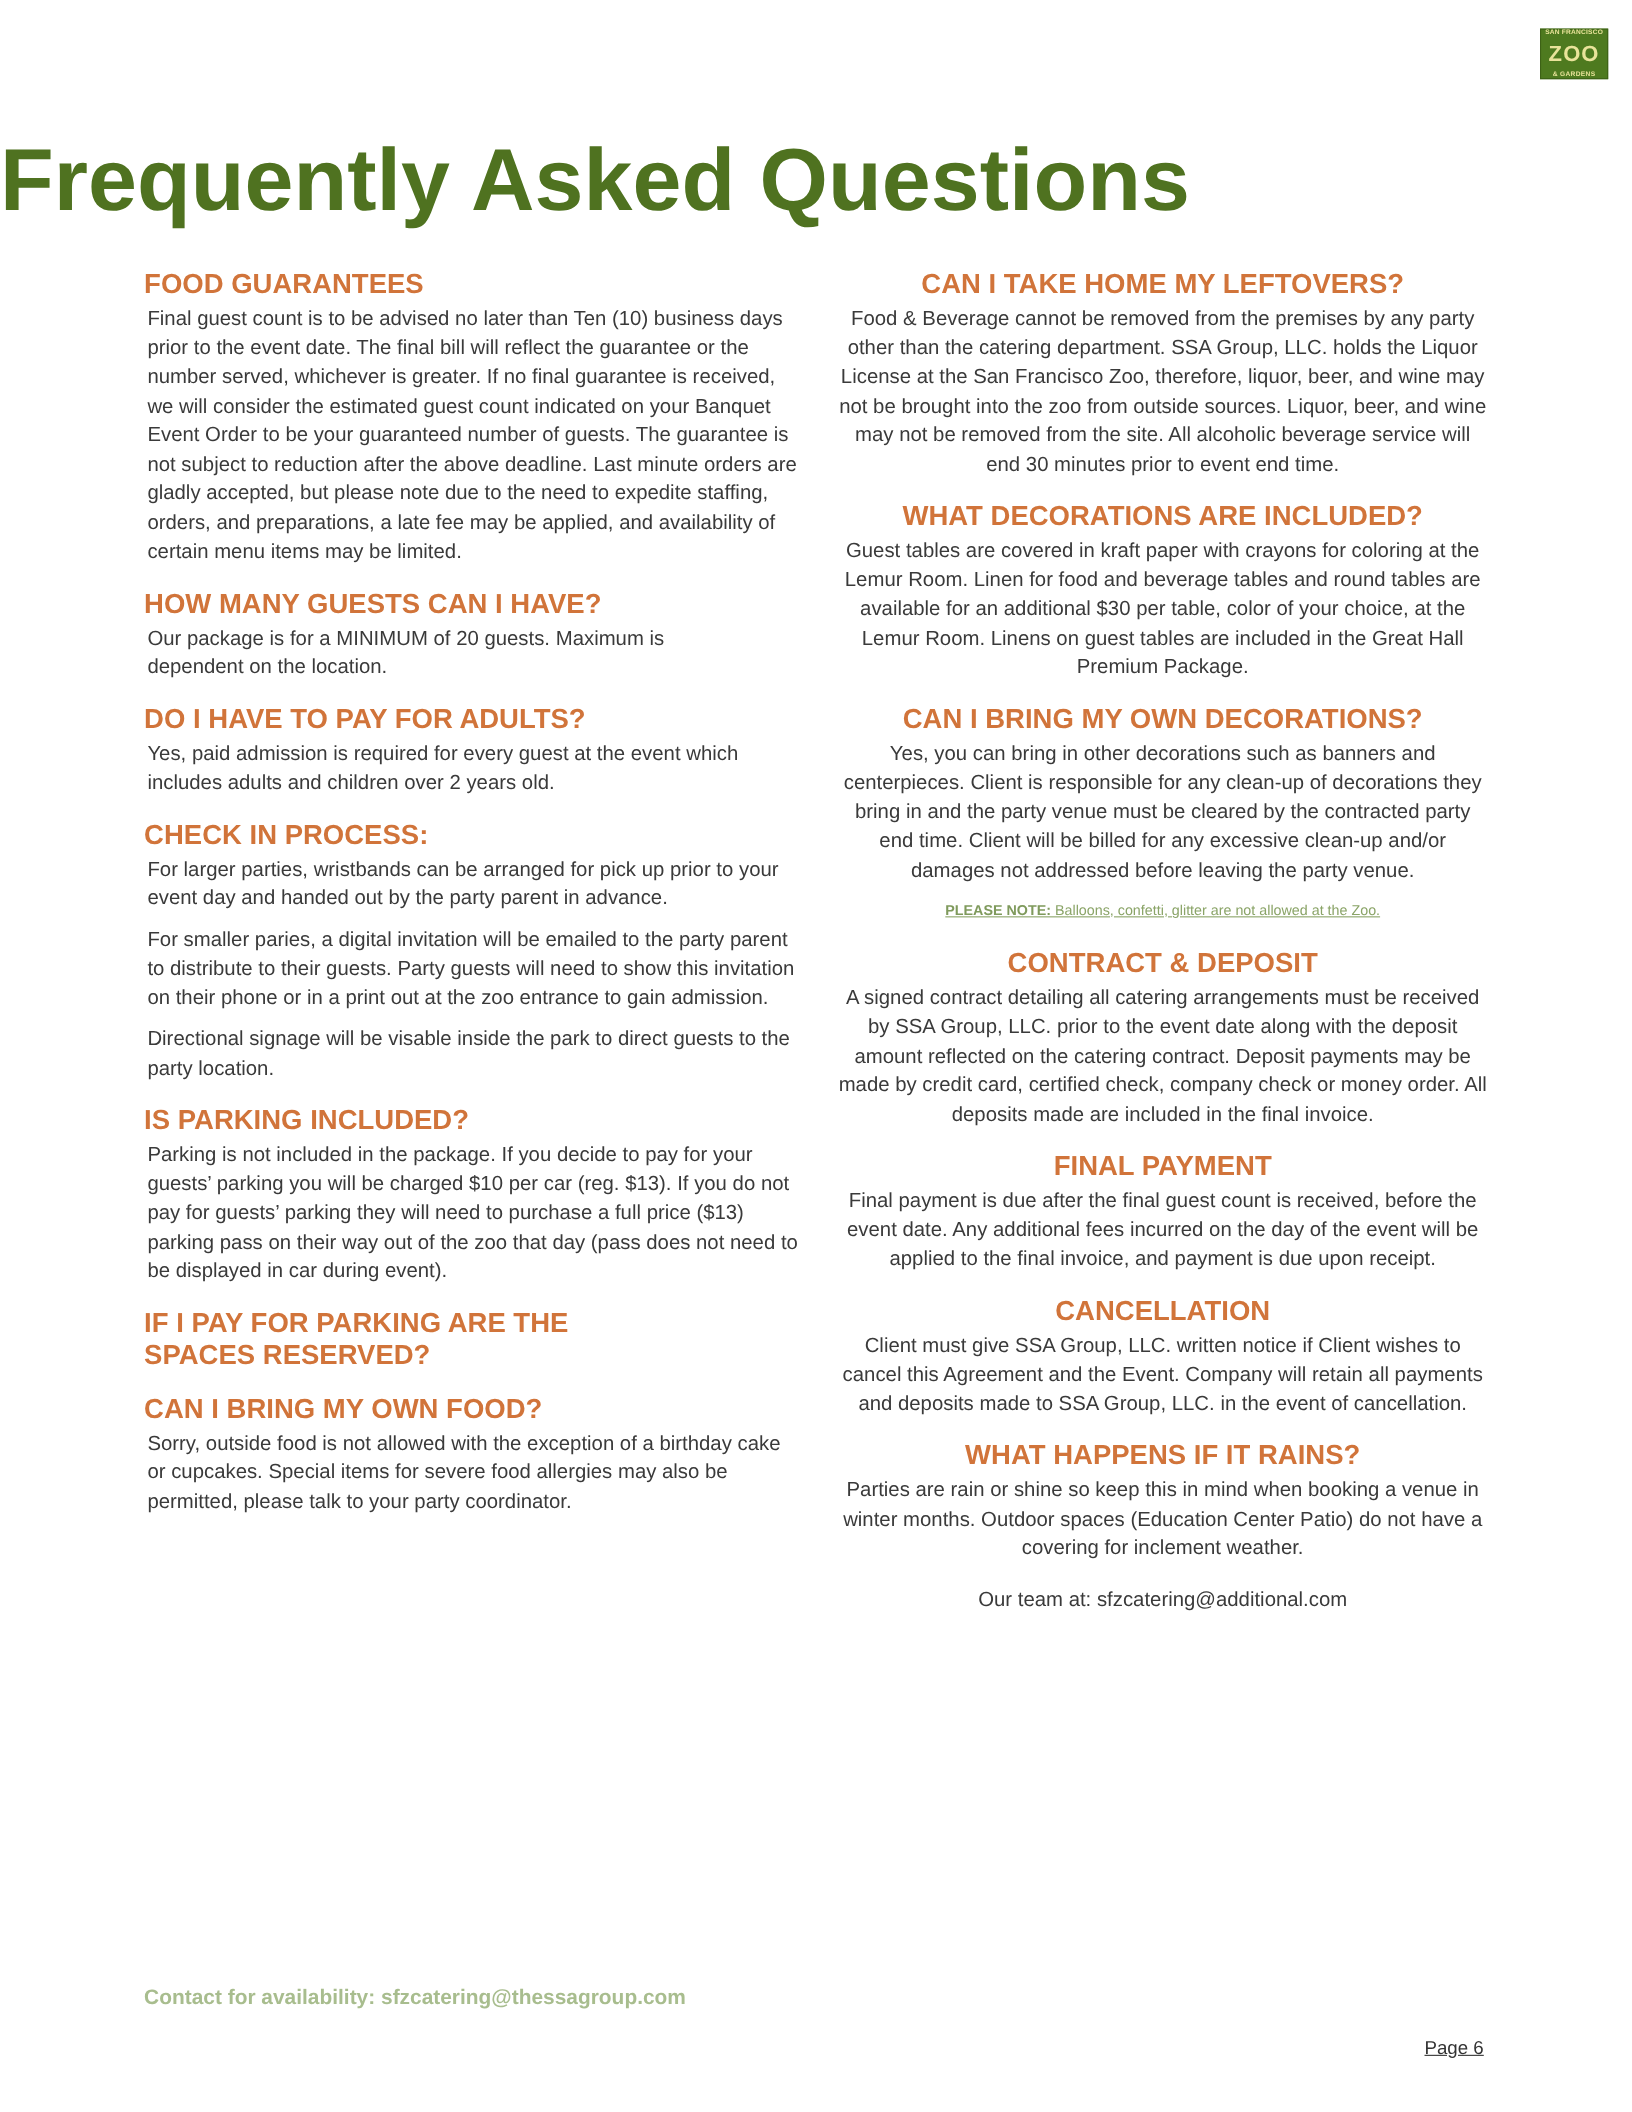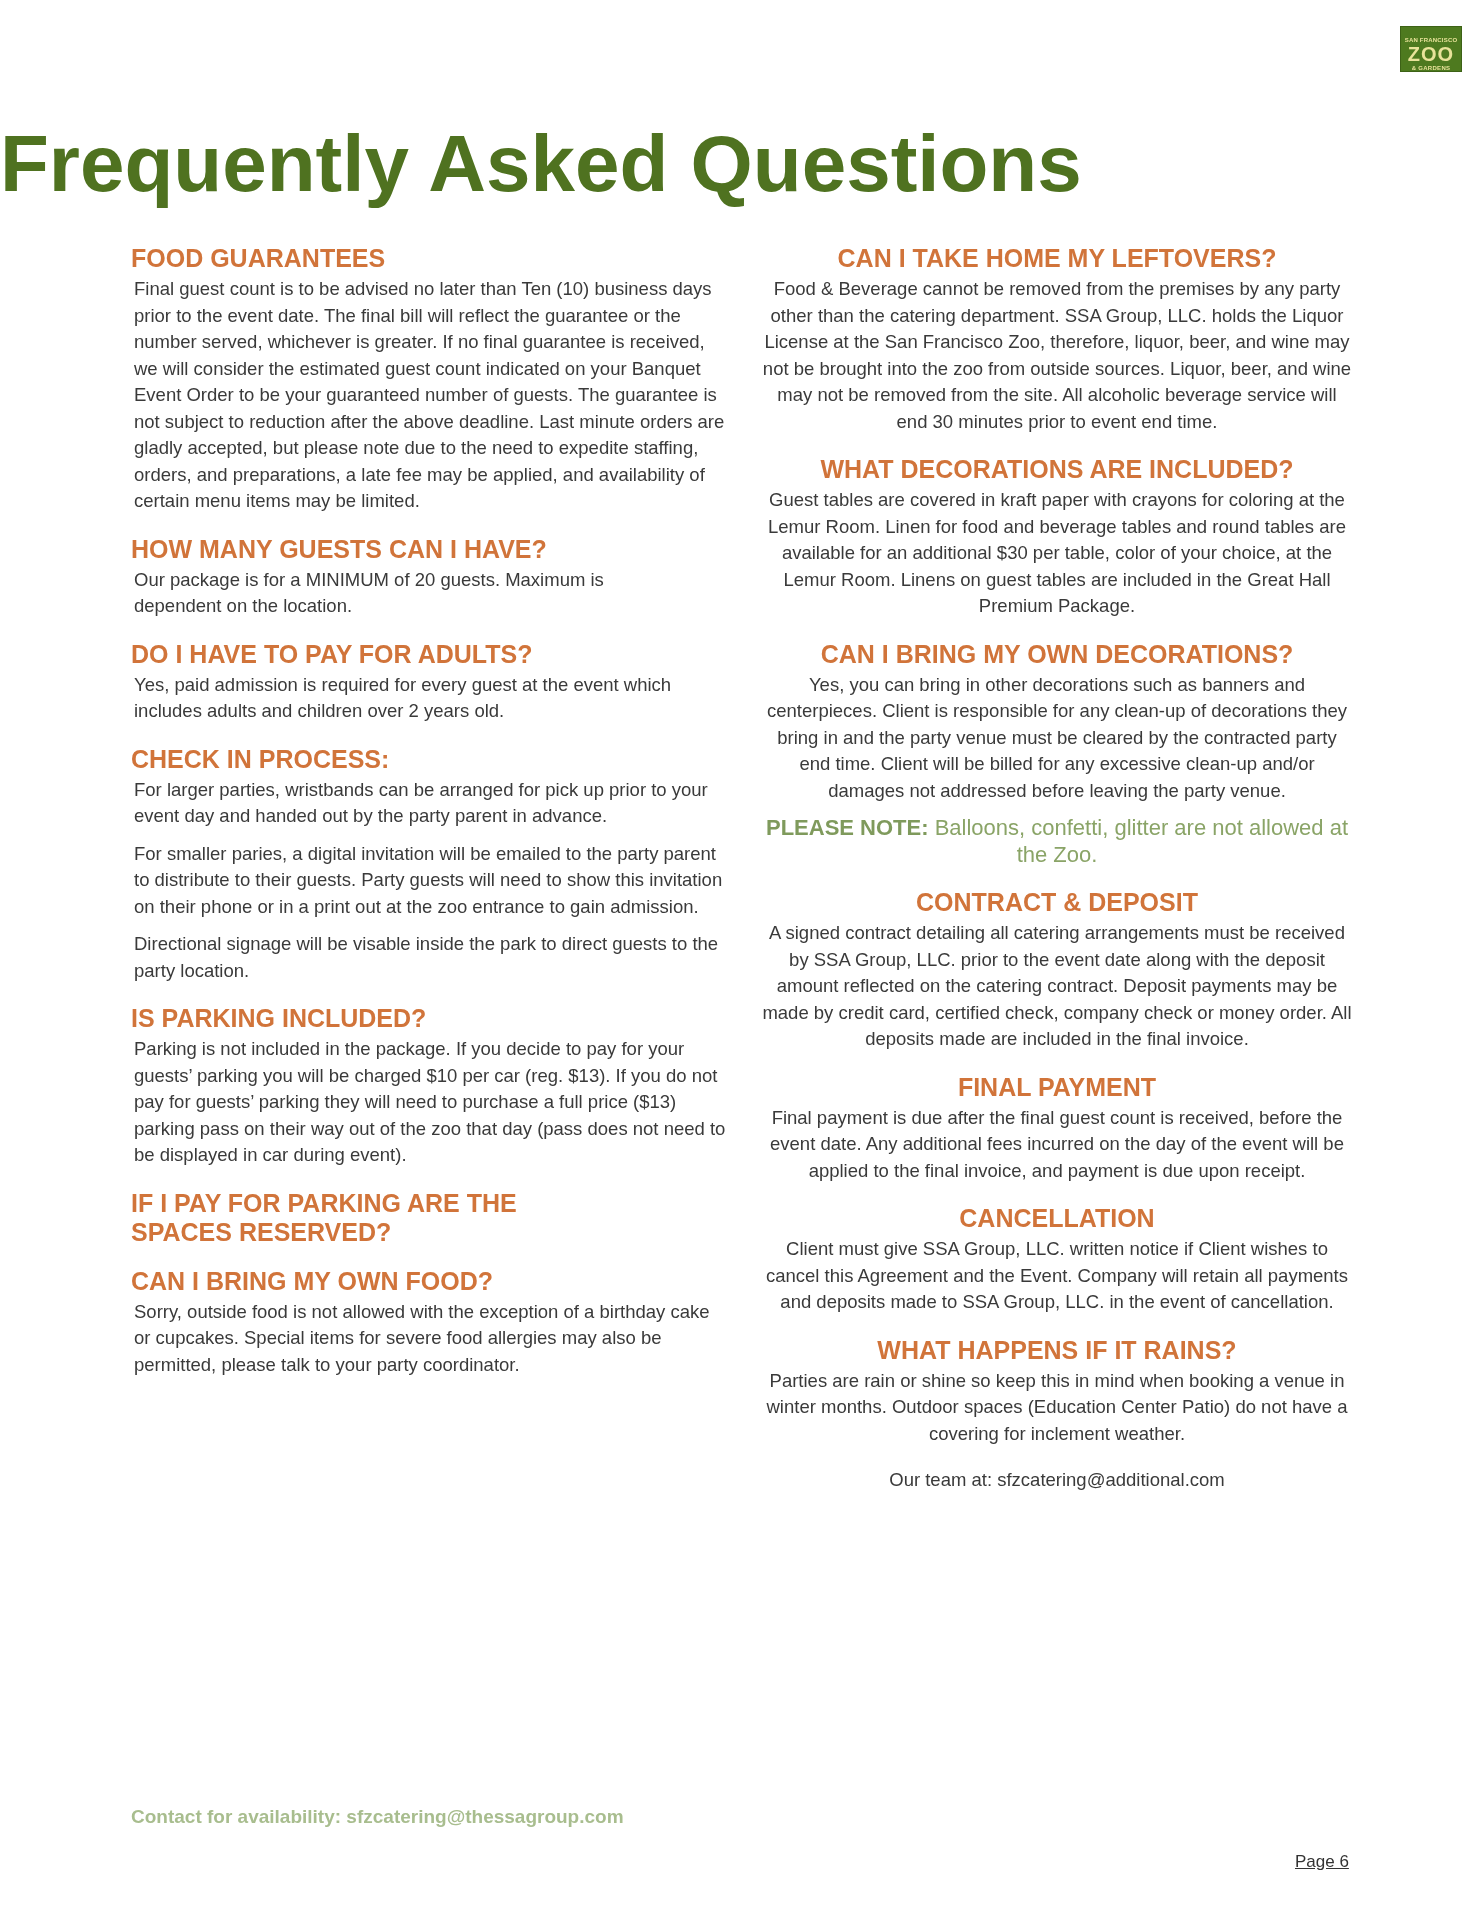--- a/index.html
+++ b/index.html
@@ -4,42 +4,42 @@
   <style>
     html, body { margin: 0; padding: 0; background: #ffffff; }
     body {
       width: 1484px; height: 1920px; position: relative; overflow: hidden;
       font-family: "Liberation Sans", "DejaVu Sans", sans-serif;
       color: #3a3a3a;
     }
     .logo {
       position: absolute; left: 1400px; top: 26px; width: 60px; height: 44px;
       background: #4e7a1f; border: 1px solid #3d6216;
-      display: flex; flex-direction: column; align-items: center; justify-content: flex-end;
+      display: flex; flex-direction: column; align-items: center; justify-content: space-between;
       color: #e9e39a; line-height: 1;
     }
     .logo .l1 { font-size: 6px; letter-spacing: 0.2px; font-weight: bold; }
     .logo .l2 { font-size: 20px; font-weight: bold; letter-spacing: 1px; margin: 1px 0; }
     .logo .l3 { font-size: 6px; letter-spacing: 0.3px; font-weight: bold; }
     .title {
       position: absolute; left: 0; top: 118px; width: 1484px; text-align: left;
       font-size: 80px; font-weight: bold; color: #4f7220; margin: 0;
       letter-spacing: 0px;
     }
     .col { position: absolute; top: 244px; width: 600px; }
     .col.left { left: 131px; }
     .col.right { left: 757px; text-align: center; }
     .q {
       color: #d1743a; font-weight: bold; font-size: 25px; line-height: 29px;
       margin: 0 0 1px 0; text-transform: uppercase;
     }
     .a { font-size: 18.5px; line-height: 26.5px; margin: 3px; color: #3a3a3a; }
     .a + .a { margin-top: 11px; }
     .section { margin-bottom: 20px; }
-    .note { font-size: 22px; line-height: 26.5px; margin: 11px 0 0 0; color: #8aa467; }
+    .note { font-size: 13px; line-height: 26.5px; margin: 11px 0 0 0; color: #8aa467; text-decoration: underline; }
     .note b { font-weight: bold; color: #7f9a5c; }
     .footer-contact {
       position: absolute; left: 131px; top: 1806px;
       font-size: 19px; font-weight: bold; color: #a8bd8e;
     }
     .page-num {
       position: absolute; left: 1295px; top: 1852px;
       font-size: 17px; color: #333333; text-decoration: underline;
     }
   </style>

